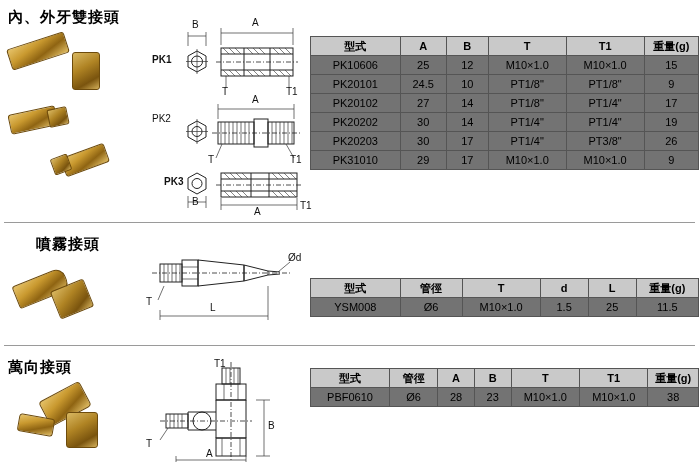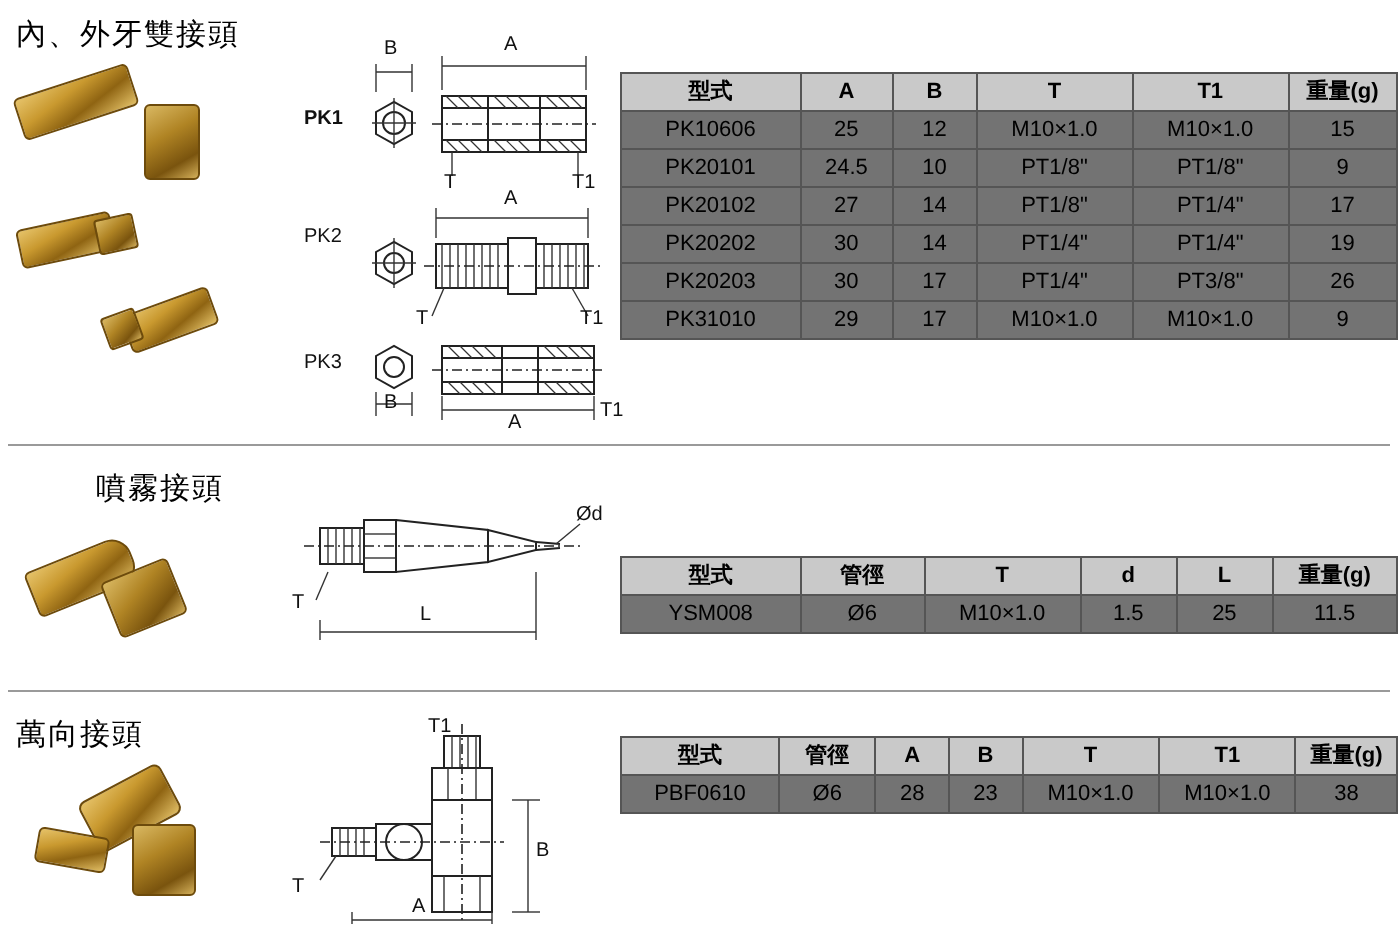--- a/index.html
+++ b/index.html
@@ -7,21 +7,21 @@
     width:699px;height:472px;
     background:#ffffff;
     font-family:"Liberation Sans", sans-serif;
     color:#000;
     position:relative;
     overflow:hidden;
   }
   .sec-title{
     position:absolute;
     font-size:15px;
-    font-weight:normal;
+    font-weight:bold;
     letter-spacing:1px;
     color:#000;
   }
   .hr{
     position:absolute;
     left:4px;width:691px;height:1px;
     background:#9a9a9a;
   }
   
   table{
@@ -189,21 +189,21 @@
     </g>
     <line class="thin" x1="62" y1="178" x2="62" y2="190"></line>
     <line class="thin" x1="80" y1="178" x2="80" y2="190"></line>
     <line class="thin" x1="62" y1="184" x2="80" y2="184"></line>
     <line class="thin" x1="95" y1="180" x2="95" y2="192"></line>
     <line class="thin" x1="171" y1="180" x2="171" y2="192"></line>
     <line class="thin" x1="95" y1="187" x2="171" y2="187"></line>
   </svg>
   <span class="lbl" style="left:26px;top:36px;font-weight:bold;">PK1</span>
   <span class="lbl" style="left:26px;top:95px;font-weight:normal;">PK2</span>
-  <span class="lbl" style="left:26px;top:158px;font-weight:normal;">PK3</span>
+  <span class="lbl" style="left:38px;top:158px;font-weight:bold;">PK3</span>
   <span class="lbl" style="left:66px;top:1px;">B</span>
   <span class="lbl" style="left:126px;top:-1px;">A</span>
   <span class="lbl" style="left:96px;top:68px;">T</span>
   <span class="lbl" style="left:160px;top:68px;">T1</span>
   <span class="lbl" style="left:126px;top:76px;">A</span>
   <span class="lbl" style="left:82px;top:136px;">T</span>
   <span class="lbl" style="left:164px;top:136px;">T1</span>
   <span class="lbl" style="left:66px;top:178px;">B</span>
   <span class="lbl" style="left:128px;top:188px;">A</span>
   <span class="lbl" style="left:174px;top:182px;">T1</span>
@@ -267,21 +267,21 @@
       <td>17</td>
       <td>M10×1.0</td>
       <td>M10×1.0</td>
       <td>9</td>
     </tr>
   </tbody>
 </table>
 
 <div class="hr" style="top:222px;"></div>
 
-<div class="sec-title" style="left:20px;top:235px;padding-left:28px;">噴霧接頭</div>
+<div class="sec-title" style="left:8px;top:235px;padding-left:28px;">噴霧接頭</div>
 
 <div class="photo-wrap" style="left:8px;top:258px;width:120px;height:70px;">
   <div class="brass" style="left:6px;top:18px;width:52px;height:22px;transform:rotate(-22deg);border-radius:3px 10px 10px 3px;"></div>
   <div class="brass dark" style="left:46px;top:26px;width:34px;height:28px;transform:rotate(-22deg);border-radius:3px;"></div>
 </div>
 
 <div class="draw" style="left:140px;top:238px;width:165px;height:88px;">
   <svg width="165" height="88">
 
     <rect class="ln" x="20" y="26" width="22" height="18"></rect>

